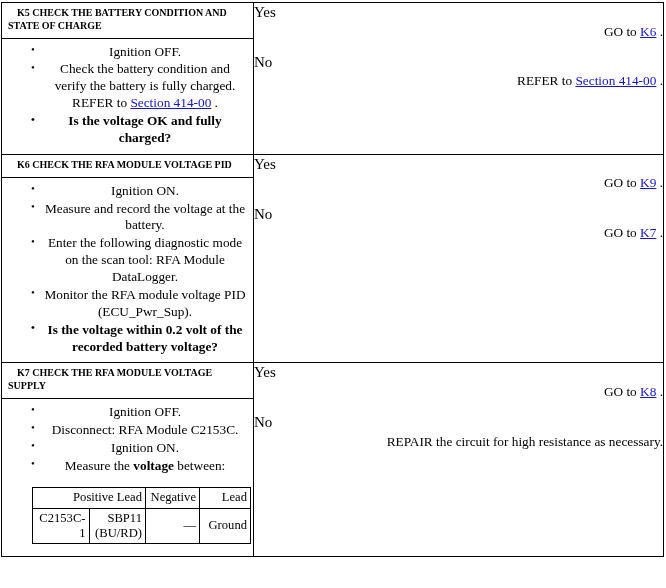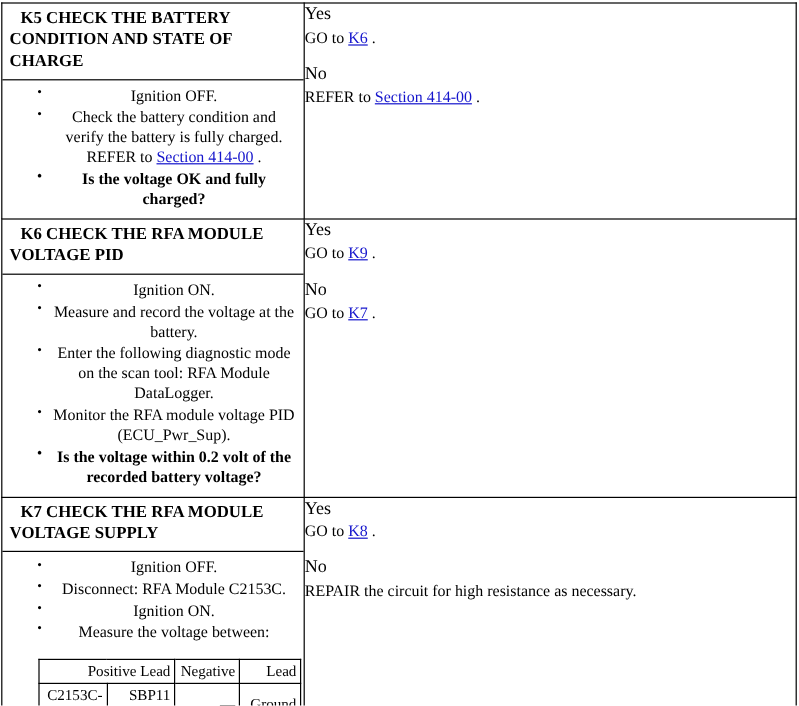--- a/index.html
+++ b/index.html
@@ -36,21 +36,21 @@
   }
 
   td.step-col { width: 251px; }
   td.action-col { width: 409px; padding: 6px 8px 6px 9px; }
 
   
   .step-head {
     border-bottom: 1.5px solid #000000;
     padding: 4px 6px 5px 6px;
     font-weight: bold;
-    font-size: 14px;
+    font-size: 10px;
     line-height: 1.28;
     text-indent: 9px;
   }
 
   
   .step-body {
     padding: 5px 7px 6px 7px;
   }
 
   ul.steps {
@@ -76,31 +76,32 @@
   ul.steps > li.q {
     font-weight: bold;
   }
 
   a.xref {
     color: #1414cc;
     text-decoration: underline;
   }
   .tail { color: #000000; }
 
-  b.inlineb { font-weight: normal; }
+  b.inlineb { font-weight: bold; }
 
   
   .ans-label {
     font-weight: normal;
     font-size: 15px;
     line-height: 1.3;
   }
   .ans-text {
     font-size: 13.3px;
     line-height: 1.3;
+    text-align: right;
   }
   .ans-gap { height: 13px; }
 
   
   table.meas {
     border-collapse: collapse;
     margin: 13px 0 6px 23px;
     table-layout: fixed;
     width: 219px;
   }

